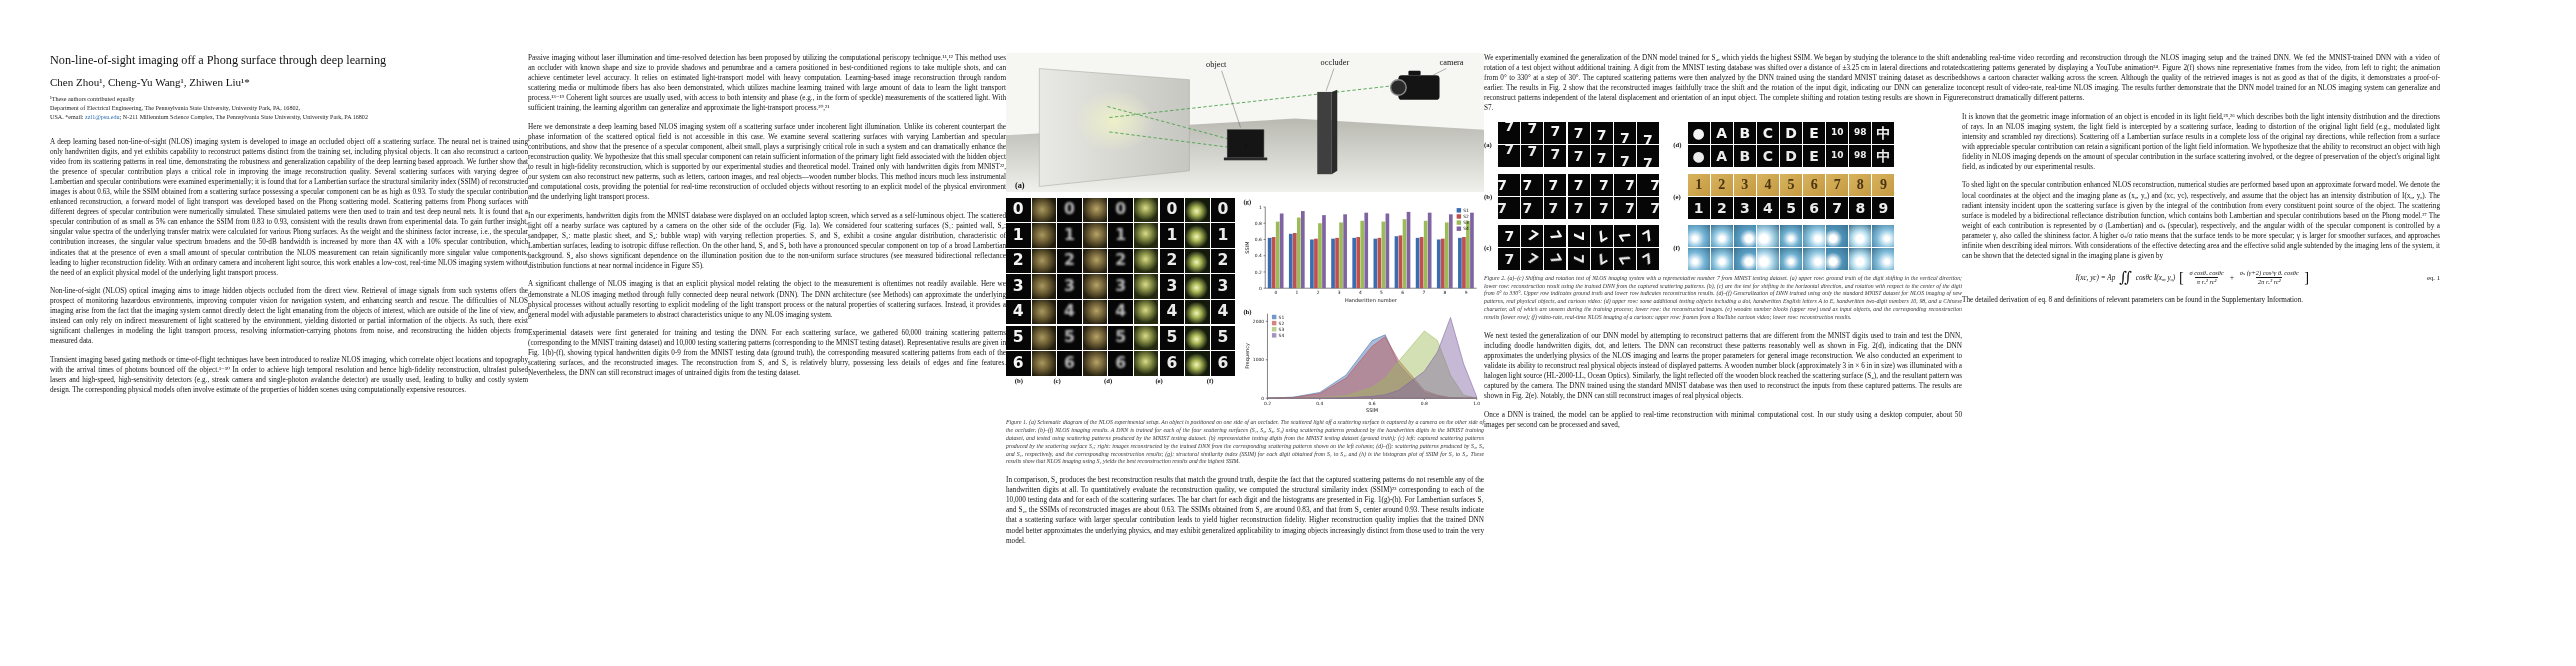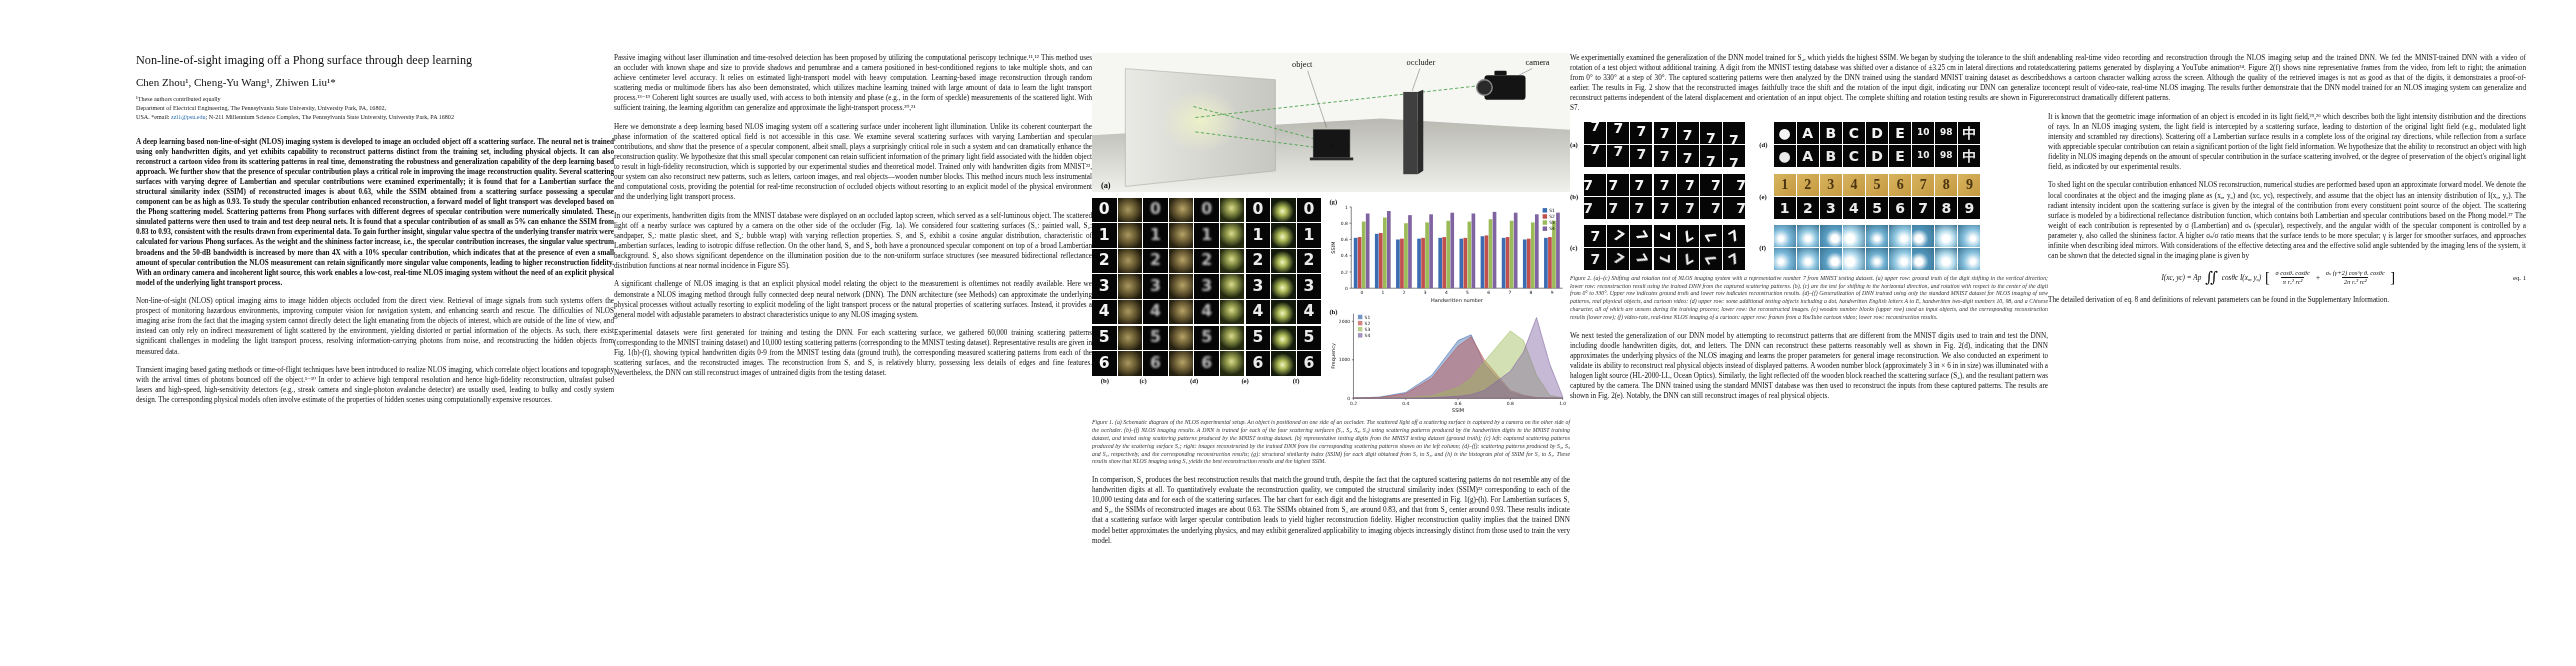--- a/index.html
+++ b/index.html
@@ -1,27 +1,27 @@
 <!DOCTYPE html>
 <html style="font-size:9px"><head>
 <meta charset="utf-8">
 <style>
   *{box-sizing:border-box;}
   html,body{margin:0;padding:0;}
   body{width:2576px;height:667px;background:#ffffff;overflow:hidden;
        font-family:"Liberation Serif","DejaVu Serif",serif;color:#111;}
-  .page{width:2576px;height:667px;display:flex;justify-content:flex-end;
+  .page{width:2576px;height:667px;display:flex;justify-content:flex-start;
         padding:53px 50px 16.7px 50px;}
   .col{width:478px;flex:0 0 478px;}
   h1{font-size:12.2px;font-weight:normal;margin:0 0 7.8px 0;line-height:1.25;}
   .authors{font-size:11px;margin:0 0 6.7px 0;}
   .affil{font-size:6.1px;line-height:1.5;color:#222;margin:0 0 14.5px 0;max-width:422px;}
   .email{color:#2b6cb0;cursor:pointer;}
   p{margin:0 0 8.3px 0;font-size:7.2px;line-height:1.4;text-align:justify;}
-  p.abstract{font-weight:bold;}
+  p.abstract{font-weight:normal;}
   
   .fig{margin:0 0 5.6px 0;}
   .schem{display:block;width:478px;height:139px;margin:0 0 5.6px 0;}
   .schem text{font-family:"Liberation Serif",serif;font-size:15px;fill:#111;}
   .f1-body{display:flex;gap:7.8px;margin:0 0 4.4px 0;}
   .f1-grid{display:grid;grid-template-columns:repeat(9,24.5px);grid-auto-rows:24.5px;gap:1.1px;}
   .f1-collabels{display:grid;grid-template-columns:25.6px repeat(4,51px);margin-top:1.7px;}
   .f1-collabels span{text-align:center;font-weight:bold;font-size:6.7px;}
   .charts{display:flex;flex-direction:column;gap:3.3px;}
   .chart{position:relative;width:237px;height:107px;}
@@ -716,20 +716,21 @@
                   <div class="tile t-toon t-rc2 sm" style="background: radial-gradient(circle at 50% 62%, rgb(255, 255, 255) 0px, rgb(255, 255, 255) 20%, rgb(180, 220, 236) 46%, rgb(57, 112, 143) 100%);"></div>
                   <div class="tile t-toon t-rc2 sm" style="background: radial-gradient(circle at 68% 62%, rgb(255, 255, 255) 0px, rgb(255, 255, 255) 11%, rgb(134, 192, 221) 46%, rgb(57, 112, 143) 100%);"></div>
                 </div>
               </div>
             </div>
           </div>
       </div>
       <figcaption class="caption">Figure 2. (a)–(c) Shifting and rotation test of NLOS imaging system with a representative number 7 from MNIST testing dataset. (a) upper row: ground truth of the digit shifting in the vertical direction; lower row: reconstruction result using the trained DNN from the captured scattering patterns. (b), (c) are the test for shifting in the horizontal direction, and rotation with respect to the center of the digit from 0° to 330°. Upper row indicates ground truth and lower row indicates reconstruction results. (d)–(f) Generalization of DNN trained using only the standard MNIST dataset for NLOS imaging of new patterns, real physical objects, and cartoon video: (d) upper row: some additional testing objects including a dot, handwritten English letters A to E, handwritten two-digit numbers 10, 98, and a Chinese character, all of which are unseen during the training process; lower row: the reconstructed images. (e) wooden number blocks (upper row) used as input objects, and the corresponding reconstruction results (lower row); (f) video-rate, real-time NLOS imaging of a cartoon: upper row: frames from a YouTube cartoon video; lower row: reconstruction results.</figcaption>
     </figure>
     <p>We next tested the generalization of our DNN model by attempting to reconstruct patterns that are different from the MNIST digits used to train and test the DNN, including doodle handwritten digits, dot, and letters. The DNN can reconstruct these patterns reasonably well as shown in Fig. 2(d), indicating that the DNN approximates the underlying physics of the NLOS imaging and learns the proper parameters for general image reconstruction. We also conducted an experiment to validate its ability to reconstruct real physical objects instead of displayed patterns. A wooden number block (approximately 3 in × 6 in in size) was illuminated with a halogen light source (HL-2000-LL, Ocean Optics). Similarly, the light reflected off the wooden block reached the scattering surface (S₄), and the resultant pattern was captured by the camera. The DNN trained using the standard MNIST database was then used to reconstruct the inputs from these captured patterns. The results are shown in Fig. 2(e). Notably, the DNN can still reconstruct images of real physical objects.</p>
+    <p>Once a DNN is trained, the model can be applied to real-time reconstruction with minimal computational cost. In our study using a desktop computer, about 50 images per second can be processed and saved,</p>
   </section>
 
   <section class="col">
     <p>enabling real-time video recording and reconstruction through the NLOS imaging setup and the trained DNN. We fed the MNIST-trained DNN with a video of scattering patterns generated by displaying a YouTube animation²⁴. Figure 2(f) shows nine representative frames from the video, from left to right; the animation shows a cartoon character walking across the screen. Although the quality of the retrieved images is not as good as that of the digits, it demonstrates a proof-of-concept result of video-rate, real-time NLOS imaging. The results further demonstrate that the DNN model trained for an NLOS imaging system can generalize and reconstruct dramatically different patterns.</p>
     <p>It is known that the geometric image information of an object is encoded in its light field,²⁵,²⁶ which describes both the light intensity distribution and the directions of rays. In an NLOS imaging system, the light field is intercepted by a scattering surface, leading to distortion of the original light field (e.g., modulated light intensity and scrambled ray directions). Scattering off a Lambertian surface results in a complete loss of the original ray directions, while reflection from a surface with appreciable specular contribution can retain a significant portion of the light field information. We hypothesize that the ability to reconstruct an object with high fidelity in NLOS imaging depends on the amount of specular contribution in the surface scattering involved, or the degree of preservation of the object's original light field, as indicated by our experimental results.</p>
     <p>To shed light on the specular contribution enhanced NLOS reconstruction, numerical studies are performed based upon an approximate forward model. We denote the local coordinates at the object and the imaging plane as (xₒ, yₒ) and (xc, yc), respectively, and assume that the object has an intensity distribution of I(xₒ, yₒ). The radiant intensity incident upon the scattering surface is given by the integral of the contribution from every constituent point source of the object. The scattering surface is modeled by a bidirectional reflectance distribution function, which contains both Lambertian and specular contributions based on the Phong model.²⁷ The weight of each contribution is represented by σ (Lambertian) and σₛ (specular), respectively, and the angular width of the specular component is controlled by a parameter γ, also called the shininess factor. A higher σₛ/σ ratio means that the surface tends to be more specular; γ is larger for smoother surfaces, and approaches infinite when describing ideal mirrors. With considerations of the effective detecting area and the effective solid angle subtended by the imaging lens of the system, it can be shown that the detected signal in the imaging plane is given by</p>
     <div class="equation">
       <div class="eq-main">
         <span>I(xc, yc) = Ap</span>
         <span class="eq-int">∬</span>

